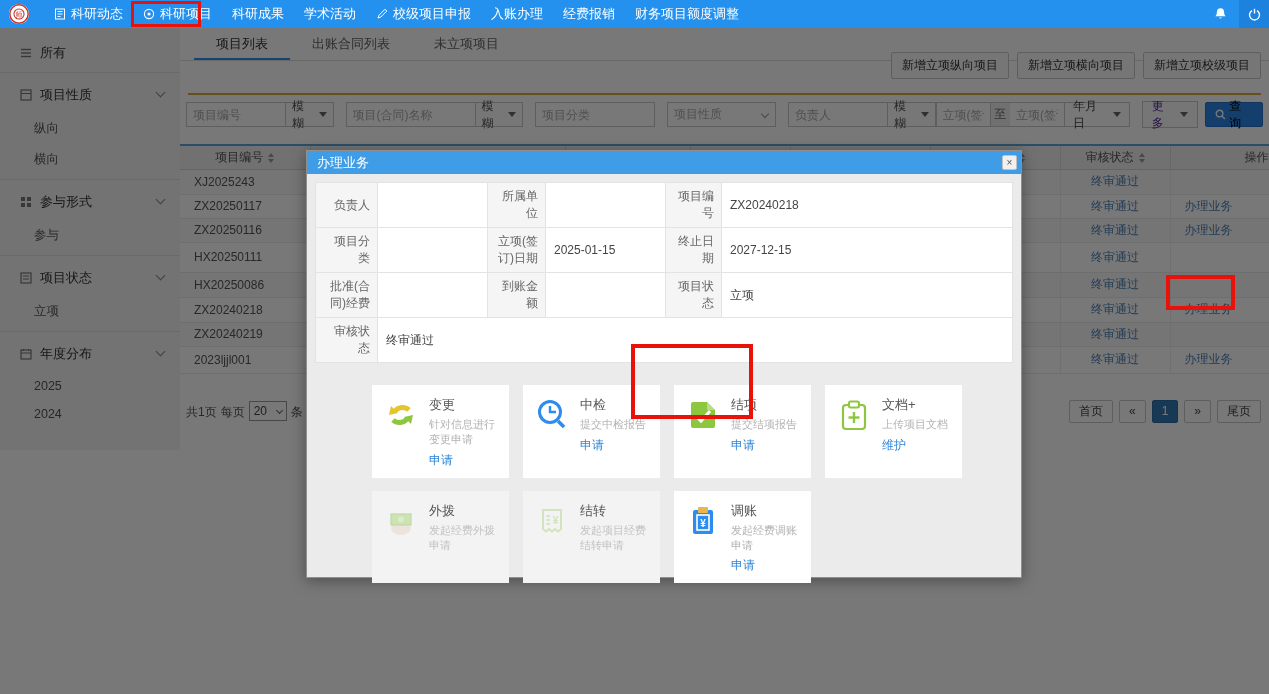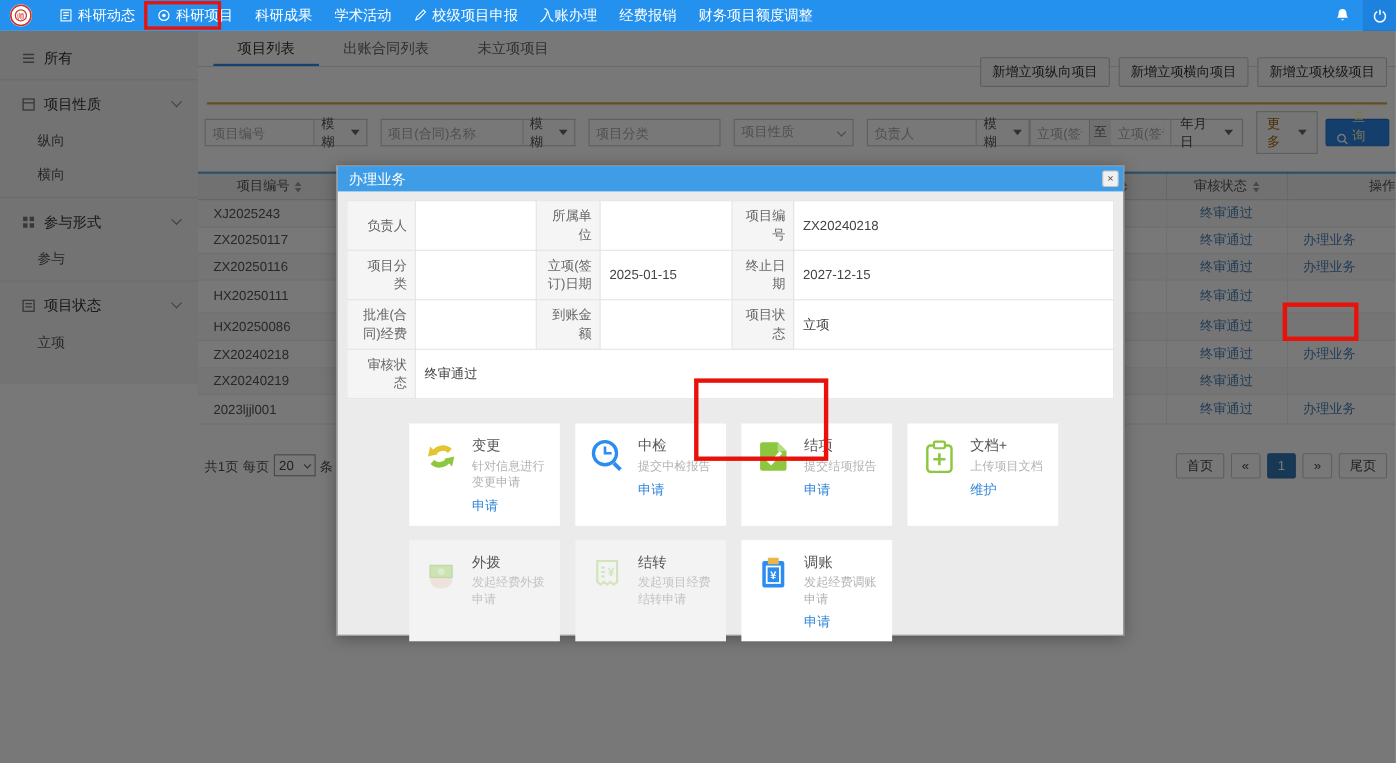--- a/index.html
+++ b/index.html
@@ -56,24 +56,24 @@
     background:#fff; font-size:12px; color:#a9a9a9; display:flex; align-items:center;
     padding:0 6px; cursor:pointer; }
   .f-select .chev { position:absolute; right:7px; top:8px; width:6px; height:6px;
     border-right:1.5px solid #999; border-bottom:1.5px solid #999; transform:rotate(45deg); }
   .to-box { width:20px; background:#efefef; border-top:1px solid #c8c8c8; border-bottom:1px solid #c8c8c8;
     font-size:12px; color:#666; display:flex; align-items:center; justify-content:center; }
   .ymd { height:25px; border:1px solid #c8c8c8; border-left:none; background:#fff; font-size:12px;
     color:#444; padding:0 8px; display:flex; align-items:center; gap:5px; cursor:pointer; }
   .caret { width:0; height:0; border-left:4px solid transparent; border-right:4px solid transparent;
     border-top:5px solid #666; display:inline-block; }
-  .more-btn { height:39px; border:1px solid #c8c8c8; background:#fbfbfb; font-size:12px; color:#a16207;
+  .more-btn { height:27px; border:1px solid #c8c8c8; background:#fbfbfb; font-size:12px; color:#4c1d95;
     padding:0 9px; display:flex; align-items:center; gap:5px; cursor:pointer; }
   .search-btn { height:25px; margin-left:7px; background:#2b85e4; border:1px solid #2472c8;
-    border-radius:2px; color:#fef9c3; font-size:12px; padding:0 9px; display:flex; align-items:flex-end;
+    border-radius:2px; color:#000000; font-size:12px; padding:0 9px; display:flex; align-items:center;
     gap:3px; cursor:pointer; }
 
   
   table.grid { border-collapse:collapse; table-layout:fixed; width:1089px; margin-top:10px;
     border-top:2px solid #5fa8dc; }
   .grid th { height:24px; background:#f0f0f0; font-size:12px; font-weight:normal; color:#555;
     border-right:1px solid #dcdcdc; border-bottom:1px solid #d5d5d5; text-align:center;
     white-space:nowrap; overflow:hidden; }
   .grid td { font-size:12px; color:#555; border-right:1px solid #ededed;
     border-bottom:1px solid #e9e9e9; white-space:nowrap; overflow:hidden; }
@@ -244,20 +244,34 @@
             <rect x="1" y="1" width="10" height="10" fill="none" stroke="#777" stroke-width="1.2"></rect>
             <line x1="3" y1="4" x2="9" y2="4" stroke="#777"></line>
             <line x1="3" y1="7" x2="9" y2="7" stroke="#777"></line>
           </svg>
         <span>项目状态</span>
         <i class="side-chev"></i>
       </div>
       <div class="side-sub">立项</div>
     </div>
 
+    <div class="side-group">
+      <div class="side-head">
+        <svg width="12" height="12" viewBox="0 0 12 12">
+            <rect x="1" y="2" width="10" height="9" fill="none" stroke="#777" stroke-width="1.2"></rect>
+            <line x1="1" y1="5" x2="11" y2="5" stroke="#777"></line>
+            <line x1="3.5" y1="1" x2="3.5" y2="3" stroke="#777"></line>
+            <line x1="8.5" y1="1" x2="8.5" y2="3" stroke="#777"></line>
+          </svg>
+        <span>年度分布</span>
+        <i class="side-chev"></i>
+      </div>
+      <div class="side-sub">2025</div>
+      <div class="side-sub">2024</div>
+    </div>
   </div>
 
   <div class="main">
 
     <div class="tabs">
       <div class="tab active">项目列表</div>
       <div class="tab">出账合同列表</div>
       <div class="tab">未立项项目</div>
     </div>
 

